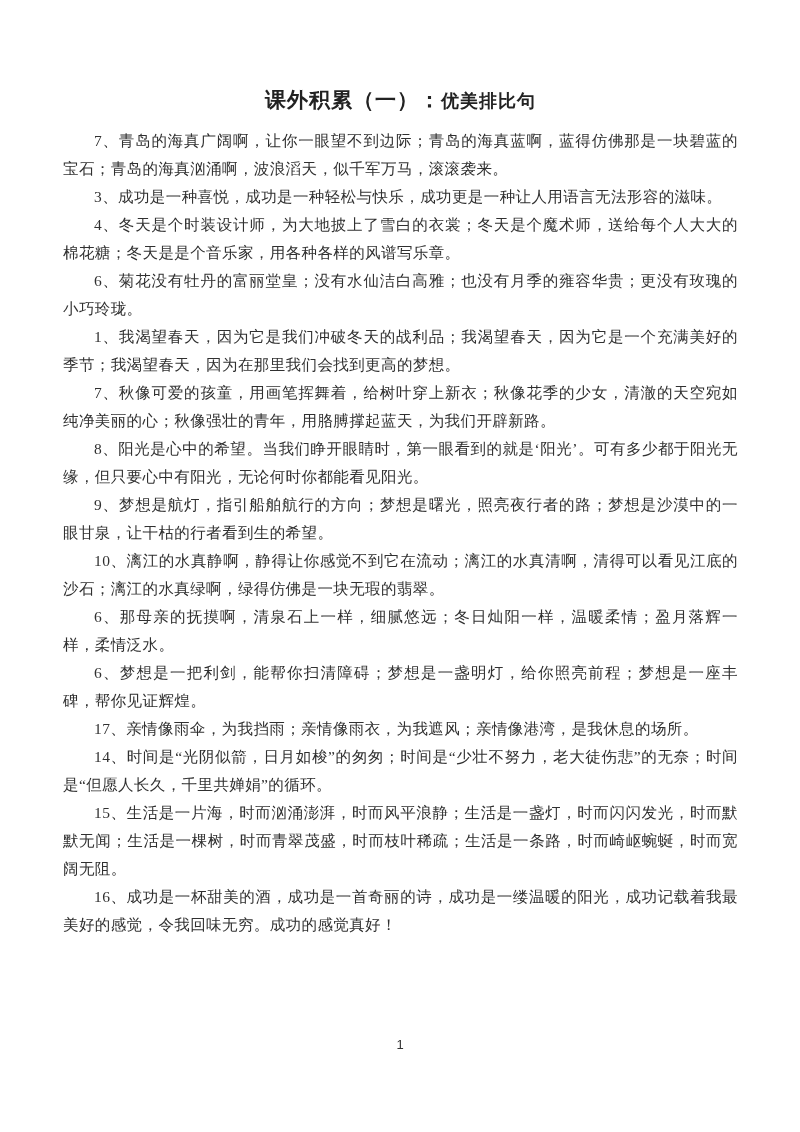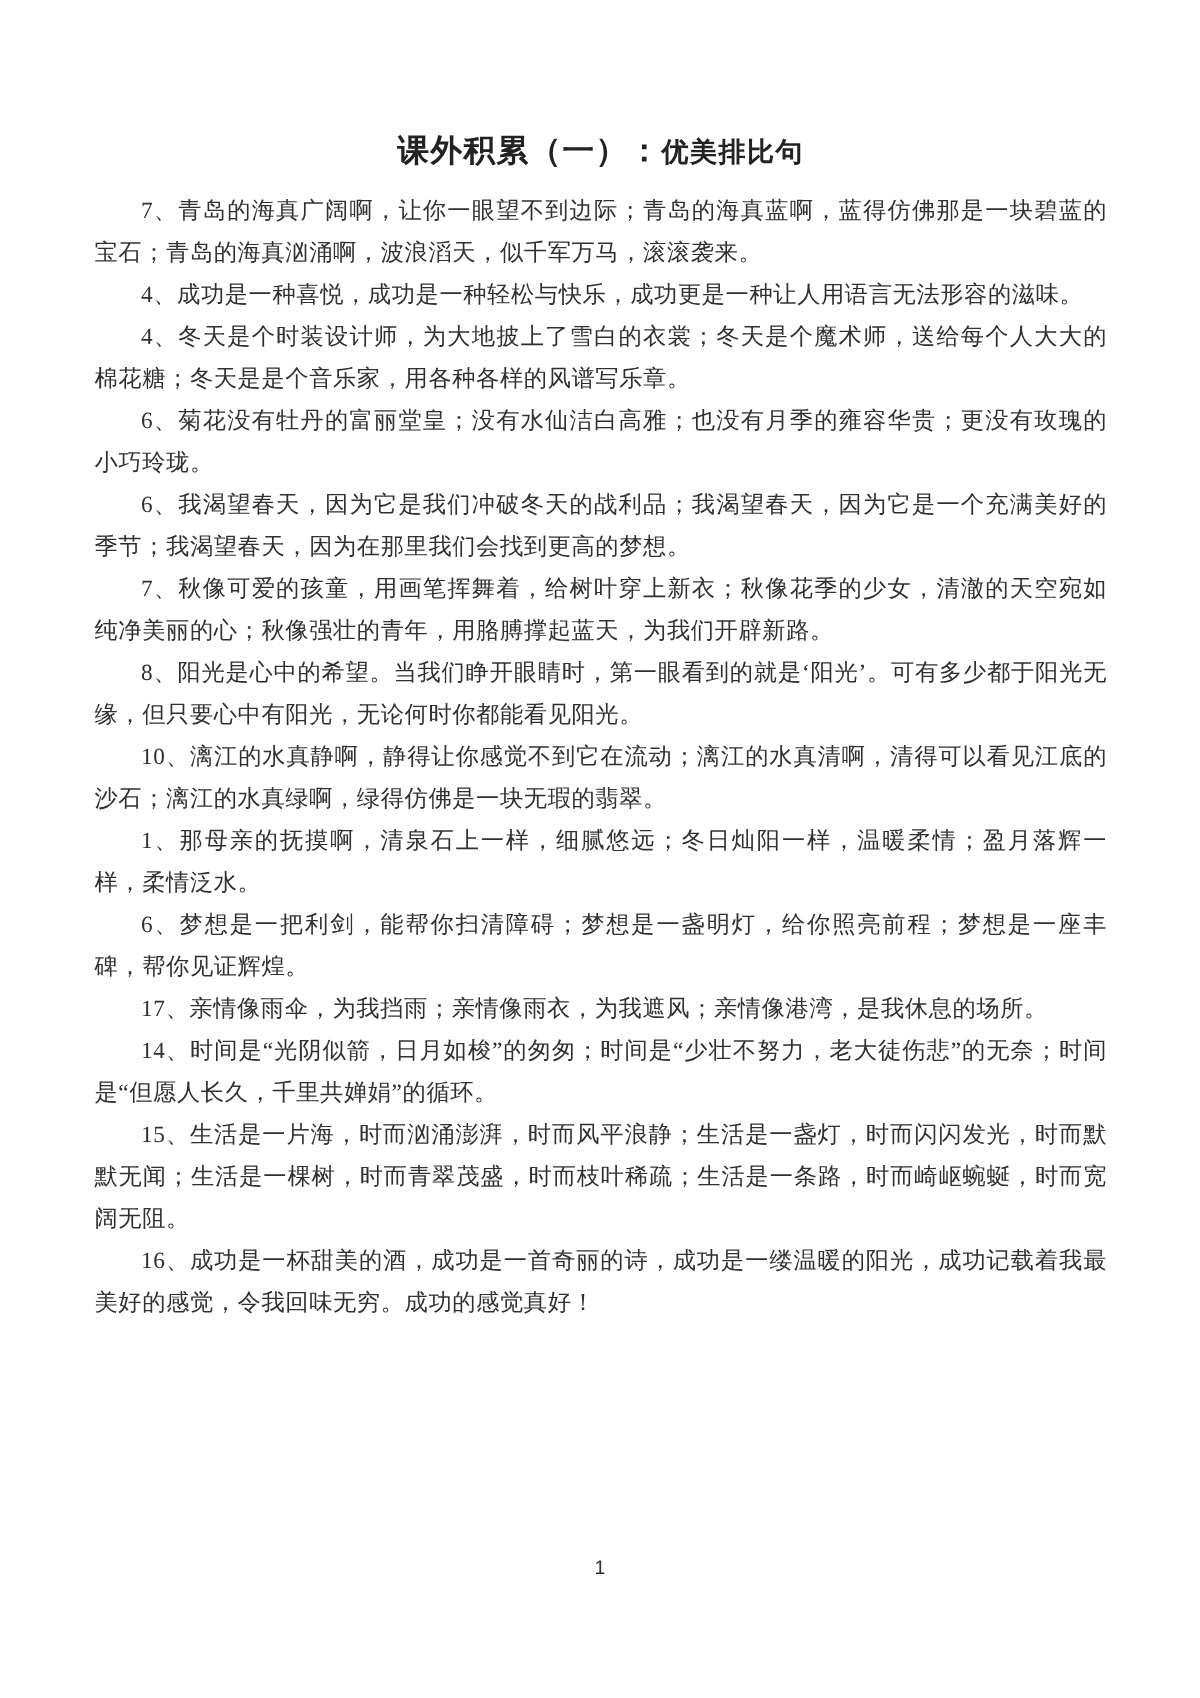--- a/index.html
+++ b/index.html
@@ -59,28 +59,29 @@
 </head>
 <body>
 
 <div class="page">
   <div class="content">
 
     <h1 class="doc-title"><span class="title-main">课外积累（一）：</span><span class="title-sub">优美排比句</span></h1>
 
     <div class="body-text">
       <p>7、青岛的海真广阔啊，让你一眼望不到边际；青岛的海真蓝啊，蓝得仿佛那是一块碧蓝的宝石；青岛的海真汹涌啊，波浪滔天，似千军万马，滚滚袭来。</p>
-      <p>4、成功是一种喜悦，成功是一种轻松与快乐，成功更是一种让人用语言无法形容的滋味。</p>
+      <p>3、成功是一种喜悦，成功是一种轻松与快乐，成功更是一种让人用语言无法形容的滋味。</p>
       <p>4、冬天是个时装设计师，为大地披上了雪白的衣裳；冬天是个魔术师，送给每个人大大的棉花糖；冬天是是个音乐家，用各种各样的风谱写乐章。</p>
       <p>6、菊花没有牡丹的富丽堂皇；没有水仙洁白高雅；也没有月季的雍容华贵；更没有玫瑰的小巧玲珑。</p>
-      <p>6、我渴望春天，因为它是我们冲破冬天的战利品；我渴望春天，因为它是一个充满美好的季节；我渴望春天，因为在那里我们会找到更高的梦想。</p>
+      <p>1、我渴望春天，因为它是我们冲破冬天的战利品；我渴望春天，因为它是一个充满美好的季节；我渴望春天，因为在那里我们会找到更高的梦想。</p>
       <p>7、秋像可爱的孩童，用画笔挥舞着，给树叶穿上新衣；秋像花季的少女，清澈的天空宛如纯净美丽的心；秋像强壮的青年，用胳膊撑起蓝天，为我们开辟新路。</p>
       <p>8、阳光是心中的希望。当我们睁开眼睛时，第一眼看到的就是‘阳光’。可有多少都于阳光无缘，但只要心中有阳光，无论何时你都能看见阳光。</p>
+      <p>9、梦想是航灯，指引船舶航行的方向；梦想是曙光，照亮夜行者的路；梦想是沙漠中的一眼甘泉，让干枯的行者看到生的希望。</p>
       <p>10、漓江的水真静啊，静得让你感觉不到它在流动；漓江的水真清啊，清得可以看见江底的沙石；漓江的水真绿啊，绿得仿佛是一块无瑕的翡翠。</p>
-      <p>1、那母亲的抚摸啊，清泉石上一样，细腻悠远；冬日灿阳一样，温暖柔情；盈月落辉一样，柔情泛水。</p>
+      <p>6、那母亲的抚摸啊，清泉石上一样，细腻悠远；冬日灿阳一样，温暖柔情；盈月落辉一样，柔情泛水。</p>
       <p>6、梦想是一把利剑，能帮你扫清障碍；梦想是一盏明灯，给你照亮前程；梦想是一座丰碑，帮你见证辉煌。</p>
       <p>17、亲情像雨伞，为我挡雨；亲情像雨衣，为我遮风；亲情像港湾，是我休息的场所。</p>
       <p>14、时间是“光阴似箭，日月如梭”的匆匆；时间是“少壮不努力，老大徒伤悲”的无奈；时间是“但愿人长久，千里共婵娟”的循环。</p>
       <p>15、生活是一片海，时而汹涌澎湃，时而风平浪静；生活是一盏灯，时而闪闪发光，时而默默无闻；生活是一棵树，时而青翠茂盛，时而枝叶稀疏；生活是一条路，时而崎岖蜿蜒，时而宽阔无阻。</p>
       <p>16、成功是一杯甜美的酒，成功是一首奇丽的诗，成功是一缕温暖的阳光，成功记载着我最美好的感觉，令我回味无穷。成功的感觉真好！</p>
     </div>
 
   </div>
 
   <div class="page-number">1</div>

